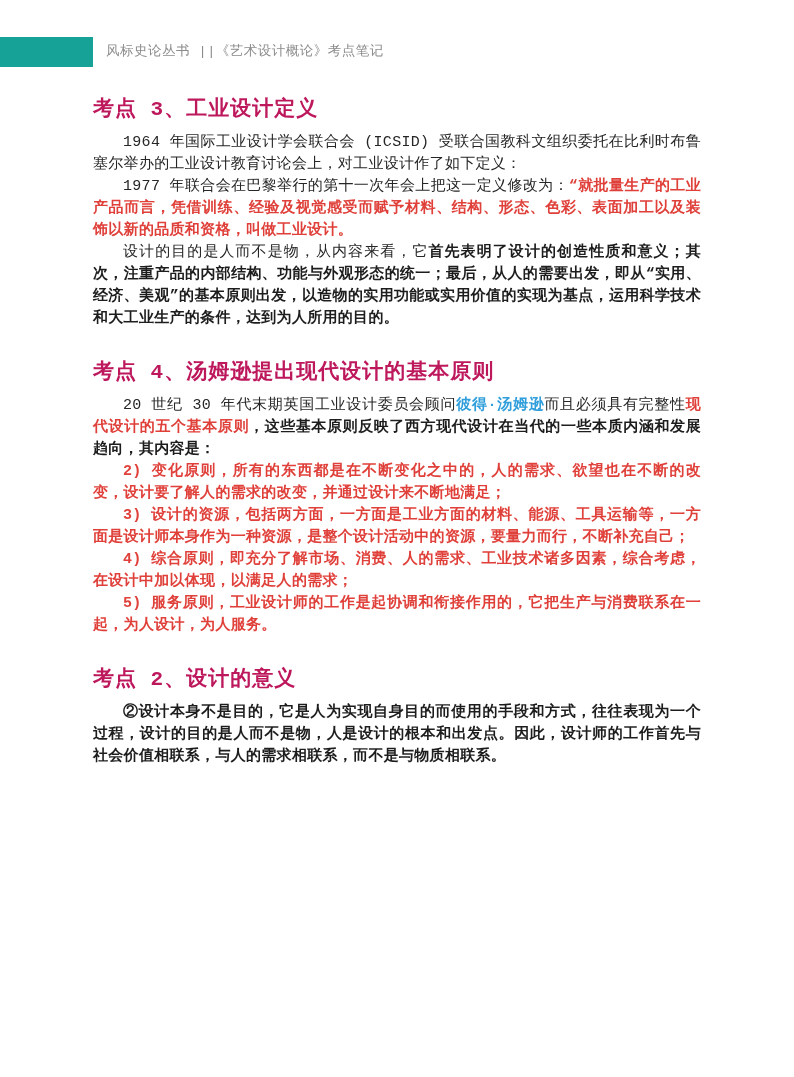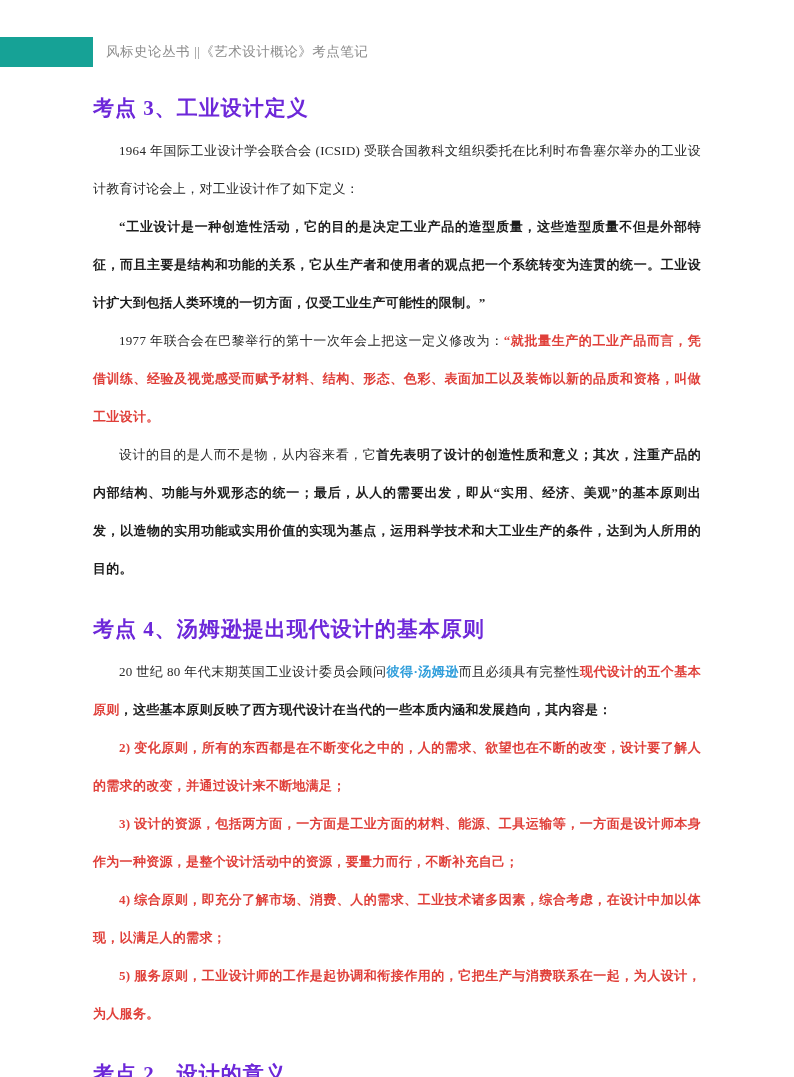--- a/index.html
+++ b/index.html
@@ -1,21 +1,21 @@
 <!DOCTYPE html>
 <html lang="zh" style="--teal: #16a296; --red: #e0403a; --blue: #2f9edb; --text: #262626; --muted: #8b8b8b;"><head>
 <meta charset="utf-8">
 <style>
   html, body { margin: 0; padding: 0; background: #ffffff; }
   .page {
     position: relative;
     width: 794px;
     height: 1077px;
     background: #ffffff;
-    font-family: Liberation Serif, serif;
+    font-family: Liberation Mono, monospace;
     color: var(--text, #262626);
     overflow: hidden;
   }
   .header-band {
     position: absolute;
     top: 37px;
     left: 0;
     right: 0;
     height: 30px;
   }
@@ -40,28 +40,28 @@
   }
   .content {
     position: absolute;
     top: 67px;
     left: 93px;
     width: 608px;
   }
   .section-title {
     font-size: 21px;
     font-weight: bold;
-    color: #6d28d9;
+    color: #be185d;
     margin: 27px 0 10px 0;
     letter-spacing: 1px;
   }
   .para {
     margin: 0;
-    font-size: 13px;
-    line-height: 38px;
+    font-size: 15px;
+    line-height: 22px;
     text-align: justify;
     text-indent: 2em;
     letter-spacing: 0.3px;
   }
   .rg  { font-weight: normal; color: var(--text, #262626); }
   .bd  { font-weight: bold;   color: #1d1d1d; }
   .red { font-weight: bold;   color: var(--red, #e0403a); }
   .blue{ font-weight: bold;   color: var(--blue, #2f9edb); }
 </style>
 </head>
@@ -75,34 +75,31 @@
   </div>
 
   <div class="content">
 
     <section>
       <h2 class="section-title">考点 3、工业设计定义</h2>
       <p class="para">
         <span class="rg">1964 年国际工业设计学会联合会 (ICSID) 受联合国教科文组织委托在比利时布鲁塞尔举办的工业设计教育讨论会上，对工业设计作了如下定义：</span>
       </p>
       <p class="para">
-        <span class="bd">“工业设计是一种创造性活动，它的目的是决定工业产品的造型质量，这些造型质量不但是外部特征，而且主要是结构和功能的关系，它从生产者和使用者的观点把一个系统转变为连贯的统一。工业设计扩大到包括人类环境的一切方面，仅受工业生产可能性的限制。”</span>
-      </p>
-      <p class="para">
         <span class="rg">1977 年联合会在巴黎举行的第十一次年会上把这一定义修改为：</span><span class="red">“就批量生产的工业产品而言，凭借训练、经验及视觉感受而赋予材料、结构、形态、色彩、表面加工以及装饰以新的品质和资格，叫做工业设计。</span>
       </p>
       <p class="para">
         <span class="rg">设计的目的是人而不是物，从内容来看，它</span><span class="bd">首先表明了设计的创造性质和意义；其次，注重产品的内部结构、功能与外观形态的统一；最后，从人的需要出发，即从“实用、经济、美观”的基本原则出发，以造物的实用功能或实用价值的实现为基点，运用科学技术和大工业生产的条件，达到为人所用的目的。</span>
       </p>
     </section>
 
     <section>
       <h2 class="section-title">考点 4、汤姆逊提出现代设计的基本原则</h2>
       <p class="para">
-        <span class="rg">20 世纪 80 年代末期英国工业设计委员会顾问</span><span class="blue">彼得·汤姆逊</span><span class="rg">而且必须具有完整性</span><span class="red">现代设计的五个基本原则</span><span class="bd">，这些基本原则反映了西方现代设计在当代的一些本质内涵和发展趋向，其内容是：</span>
+        <span class="rg">20 世纪 30 年代末期英国工业设计委员会顾问</span><span class="blue">彼得·汤姆逊</span><span class="rg">而且必须具有完整性</span><span class="red">现代设计的五个基本原则</span><span class="bd">，这些基本原则反映了西方现代设计在当代的一些本质内涵和发展趋向，其内容是：</span>
       </p>
       <p class="para">
         <span class="red">2) 变化原则，所有的东西都是在不断变化之中的，人的需求、欲望也在不断的改变，设计要了解人的需求的改变，并通过设计来不断地满足；</span>
       </p>
       <p class="para">
         <span class="red">3) 设计的资源，包括两方面，一方面是工业方面的材料、能源、工具运输等，一方面是设计师本身作为一种资源，是整个设计活动中的资源，要量力而行，不断补充自己；</span>
       </p>
       <p class="para">
         <span class="red">4) 综合原则，即充分了解市场、消费、人的需求、工业技术诸多因素，综合考虑，在设计中加以体现，以满足人的需求；</span>
       </p>

